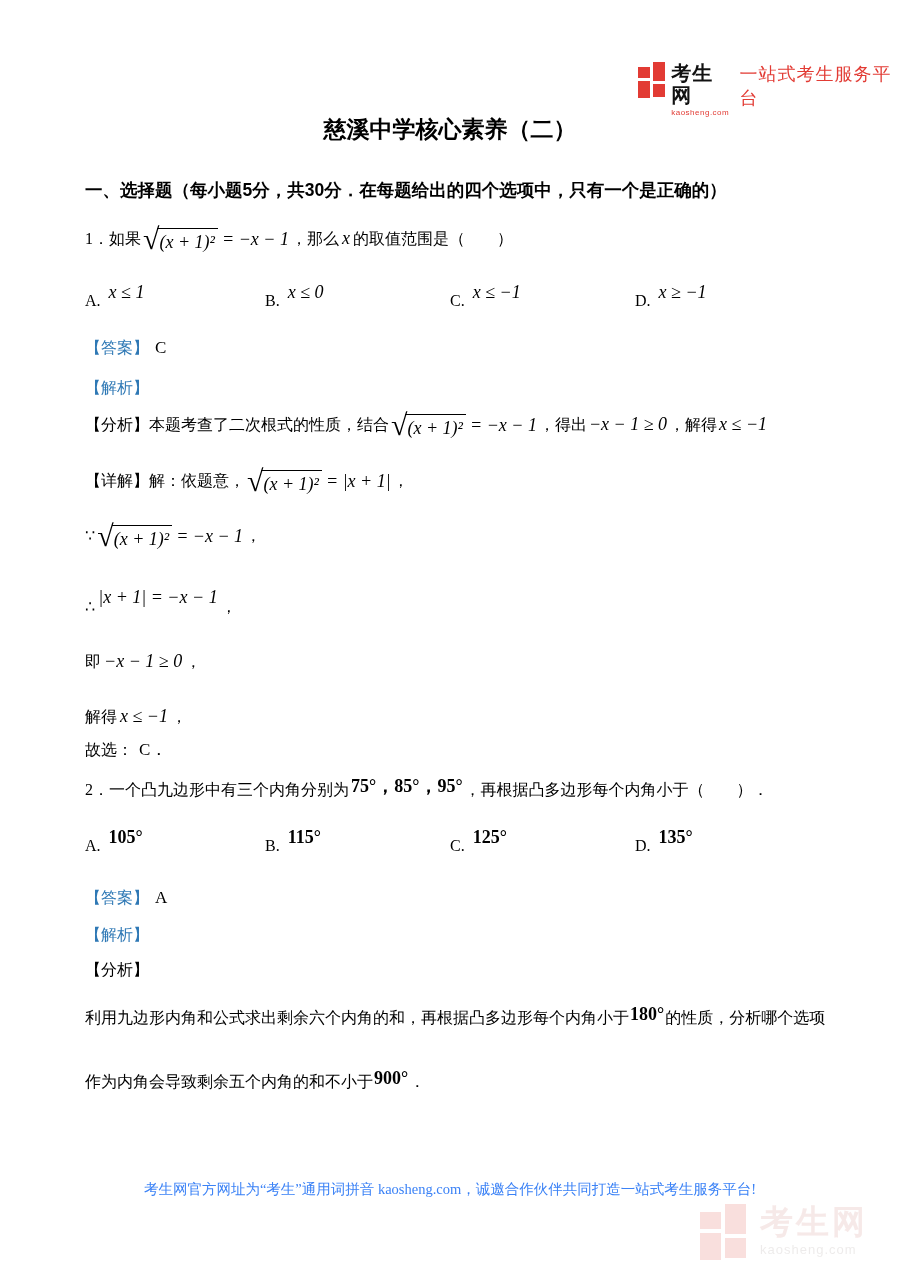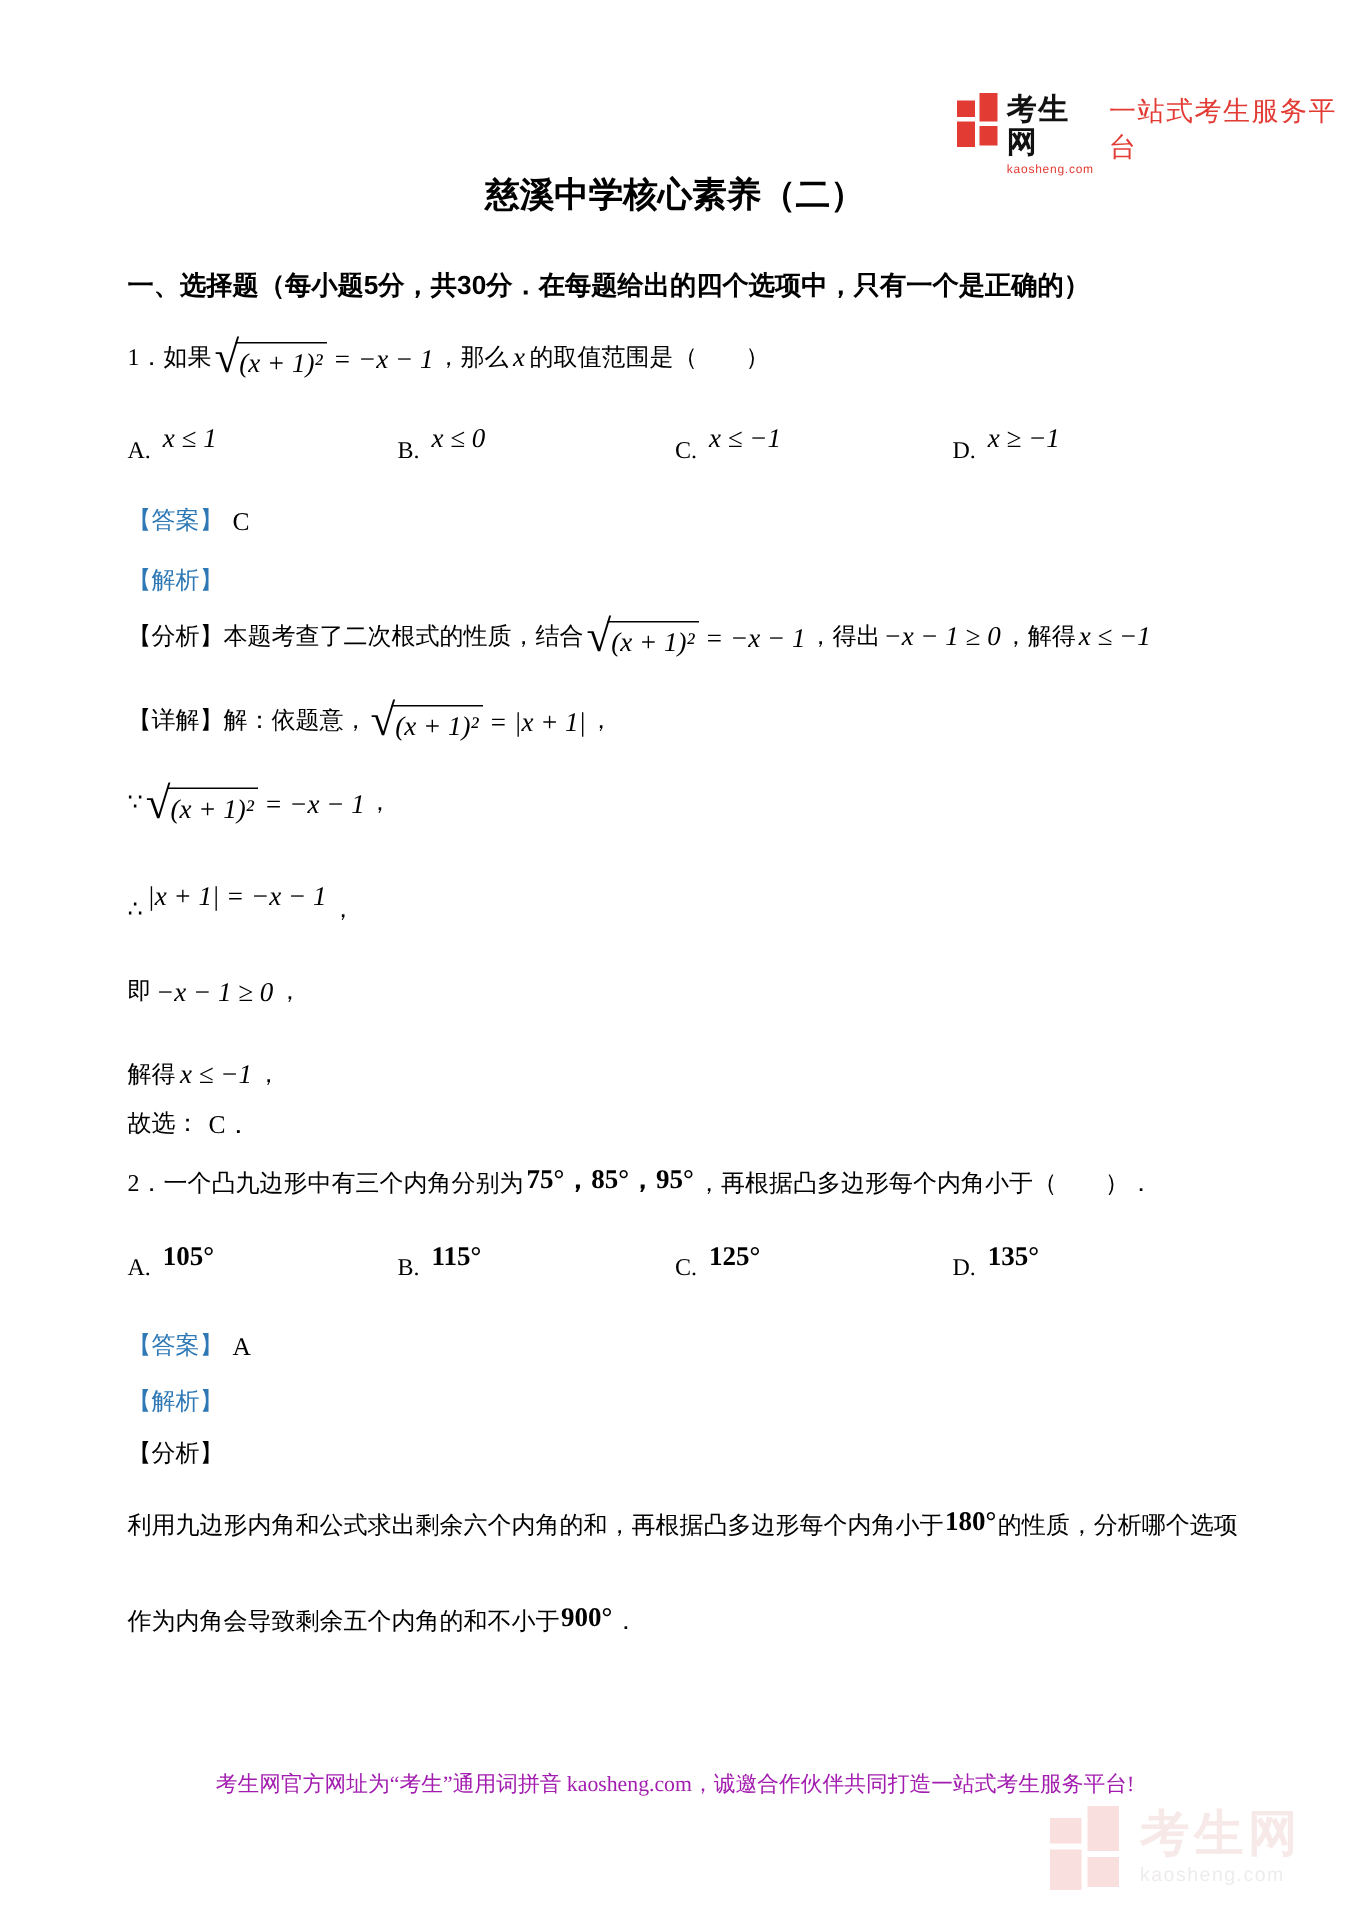--- a/index.html
+++ b/index.html
@@ -40,21 +40,21 @@
   .wm{display:flex;opacity:0.45;}
   .wm .wm-icon{position:relative;width:52px;height:60px;}
   .wm .wm-icon i{position:absolute;background:#f3b9b6;}
   .wm .wm-icon .b1{left:0;top:8px;width:21px;height:17px;}
   .wm .wm-icon .b2{left:0;top:29px;width:21px;height:27px;}
   .wm .wm-icon .b3{left:25px;top:0;width:21px;height:30px;}
   .wm .wm-icon .b4{left:25px;top:34px;width:21px;height:20px;}
   .wm-textcol{margin-left:8px;display:flex;flex-direction:column;}
   .wm-name{font-family:"Liberation Sans",sans-serif;font-weight:bold;font-size:33px;line-height:36px;letter-spacing:3px;color:#eidentical;color:#eccfcd;}
   .wm-domain{font-family:"Liberation Sans",sans-serif;font-size:13px;color:#d9d4d3;letter-spacing:1px;margin-top:2px;}
-  .footer{font-size:14.5px;color:#a21caf;text-align:center;width:100%;}
+  .footer{font-size:14.5px;color:#3b82f6;text-align:center;width:100%;}
 </style>
 </head>
 <body>
 
 <div class="page">
 
   <div class="abs logo" style="left:638px;top:62px;">
     <div class="logo-icon">
       <i class="b1"></i>
         <i class="b2"></i>

